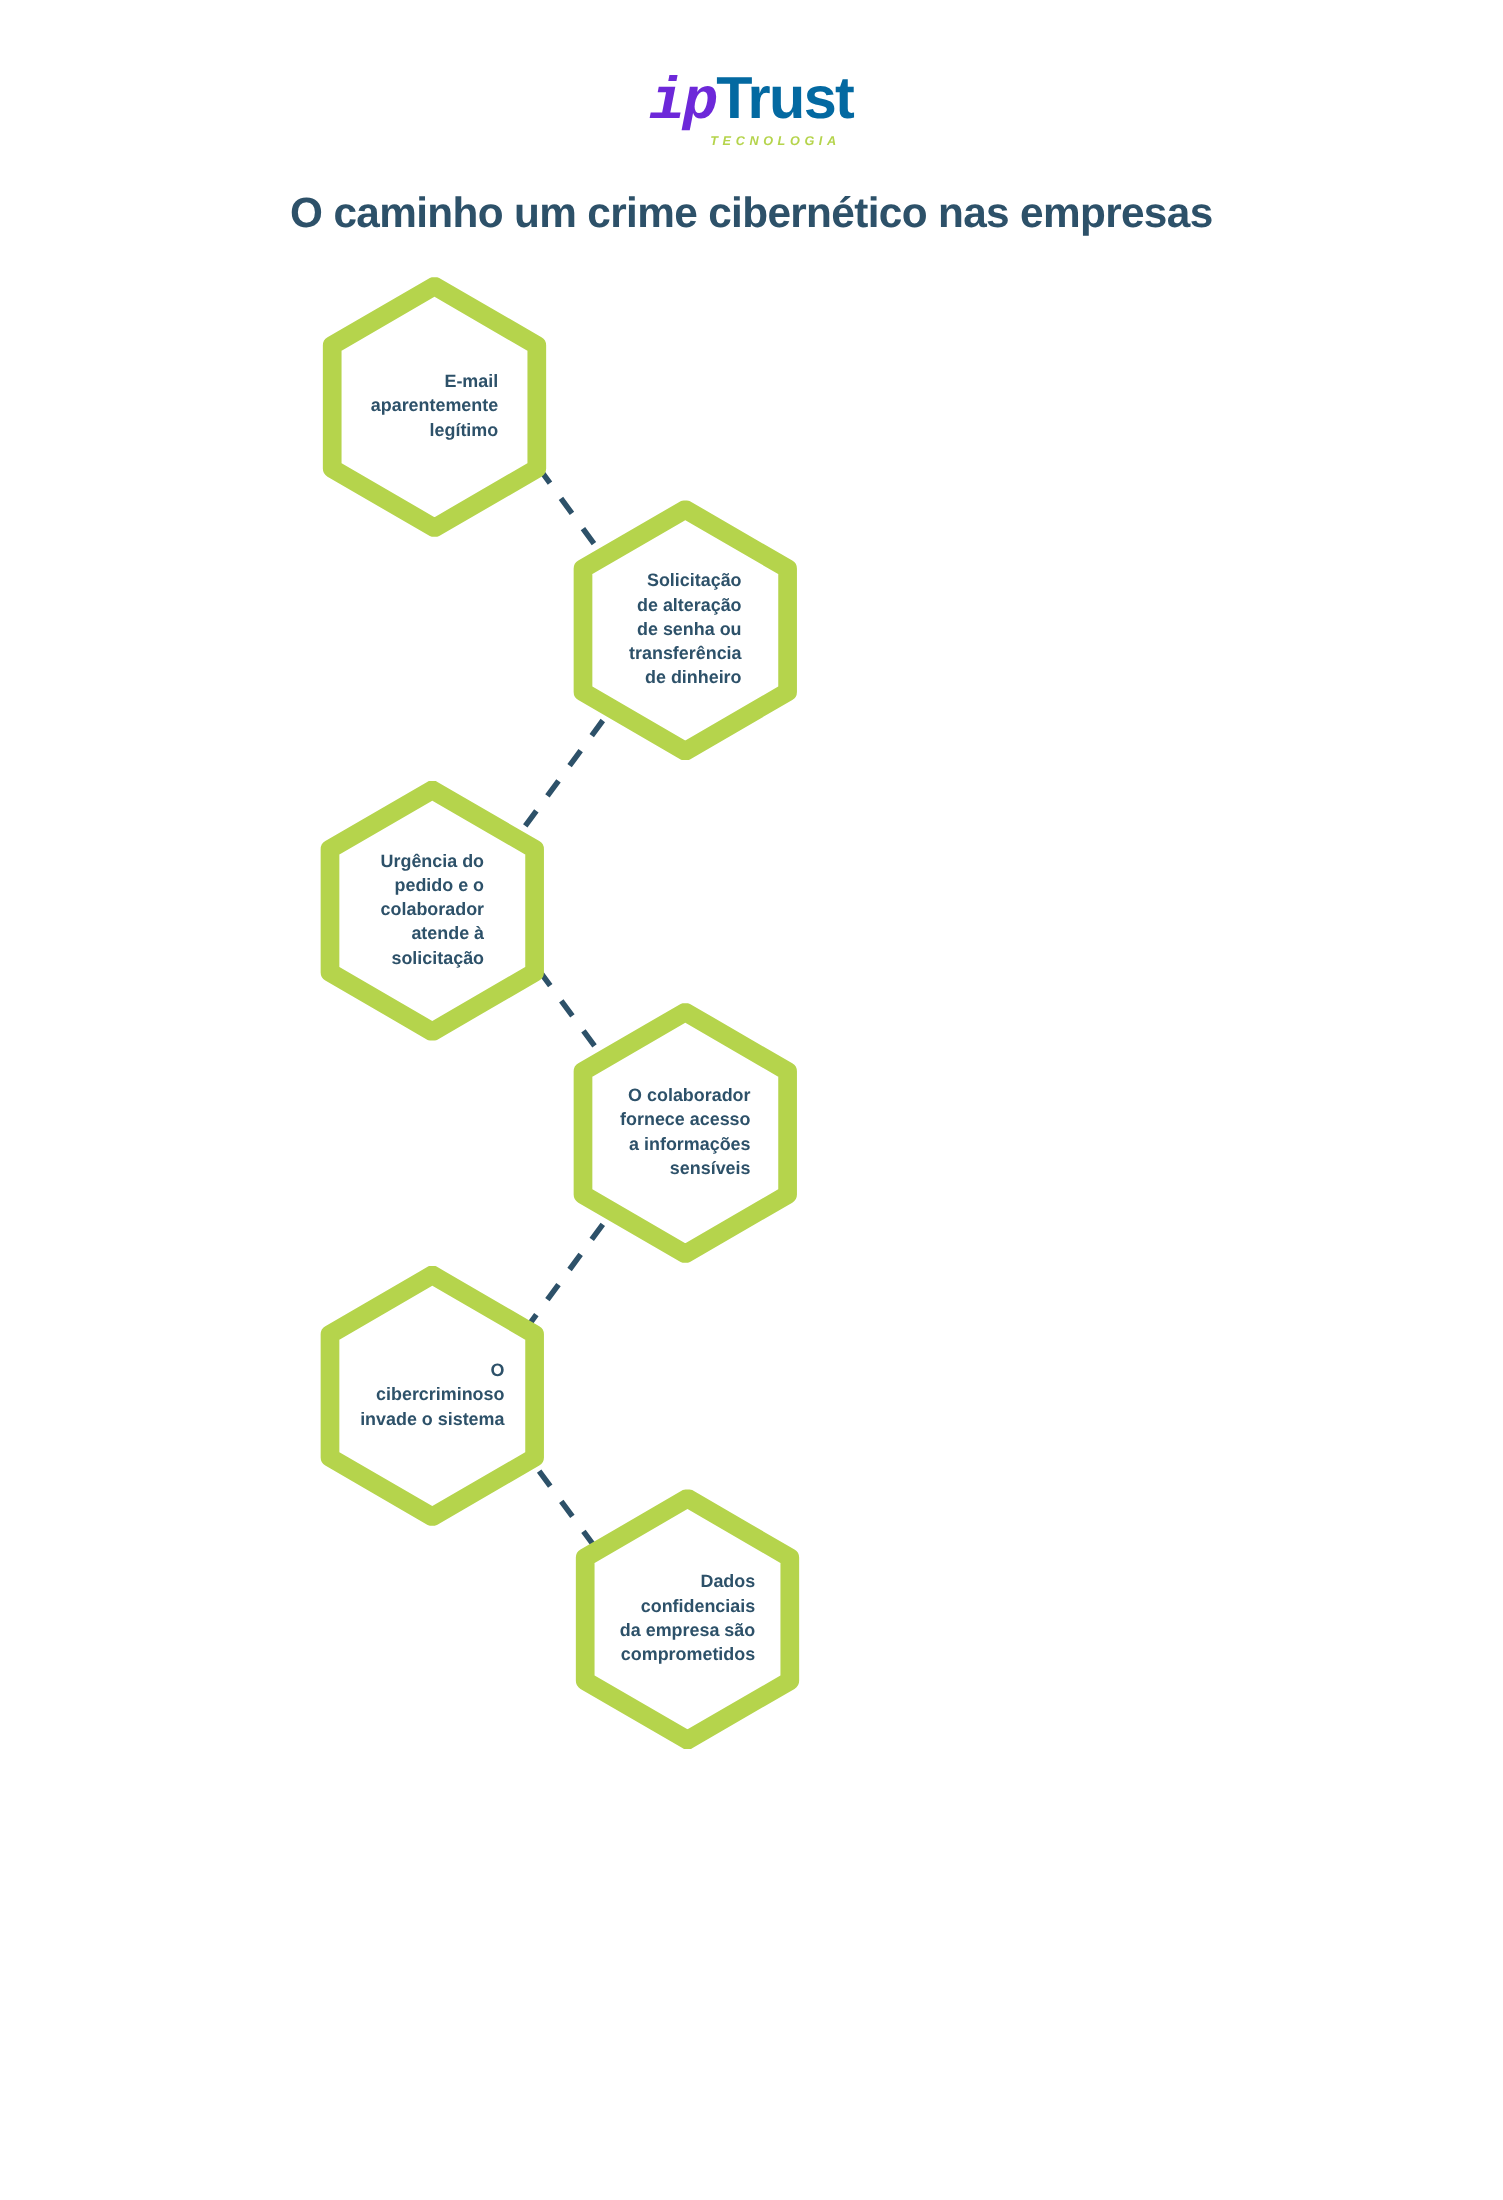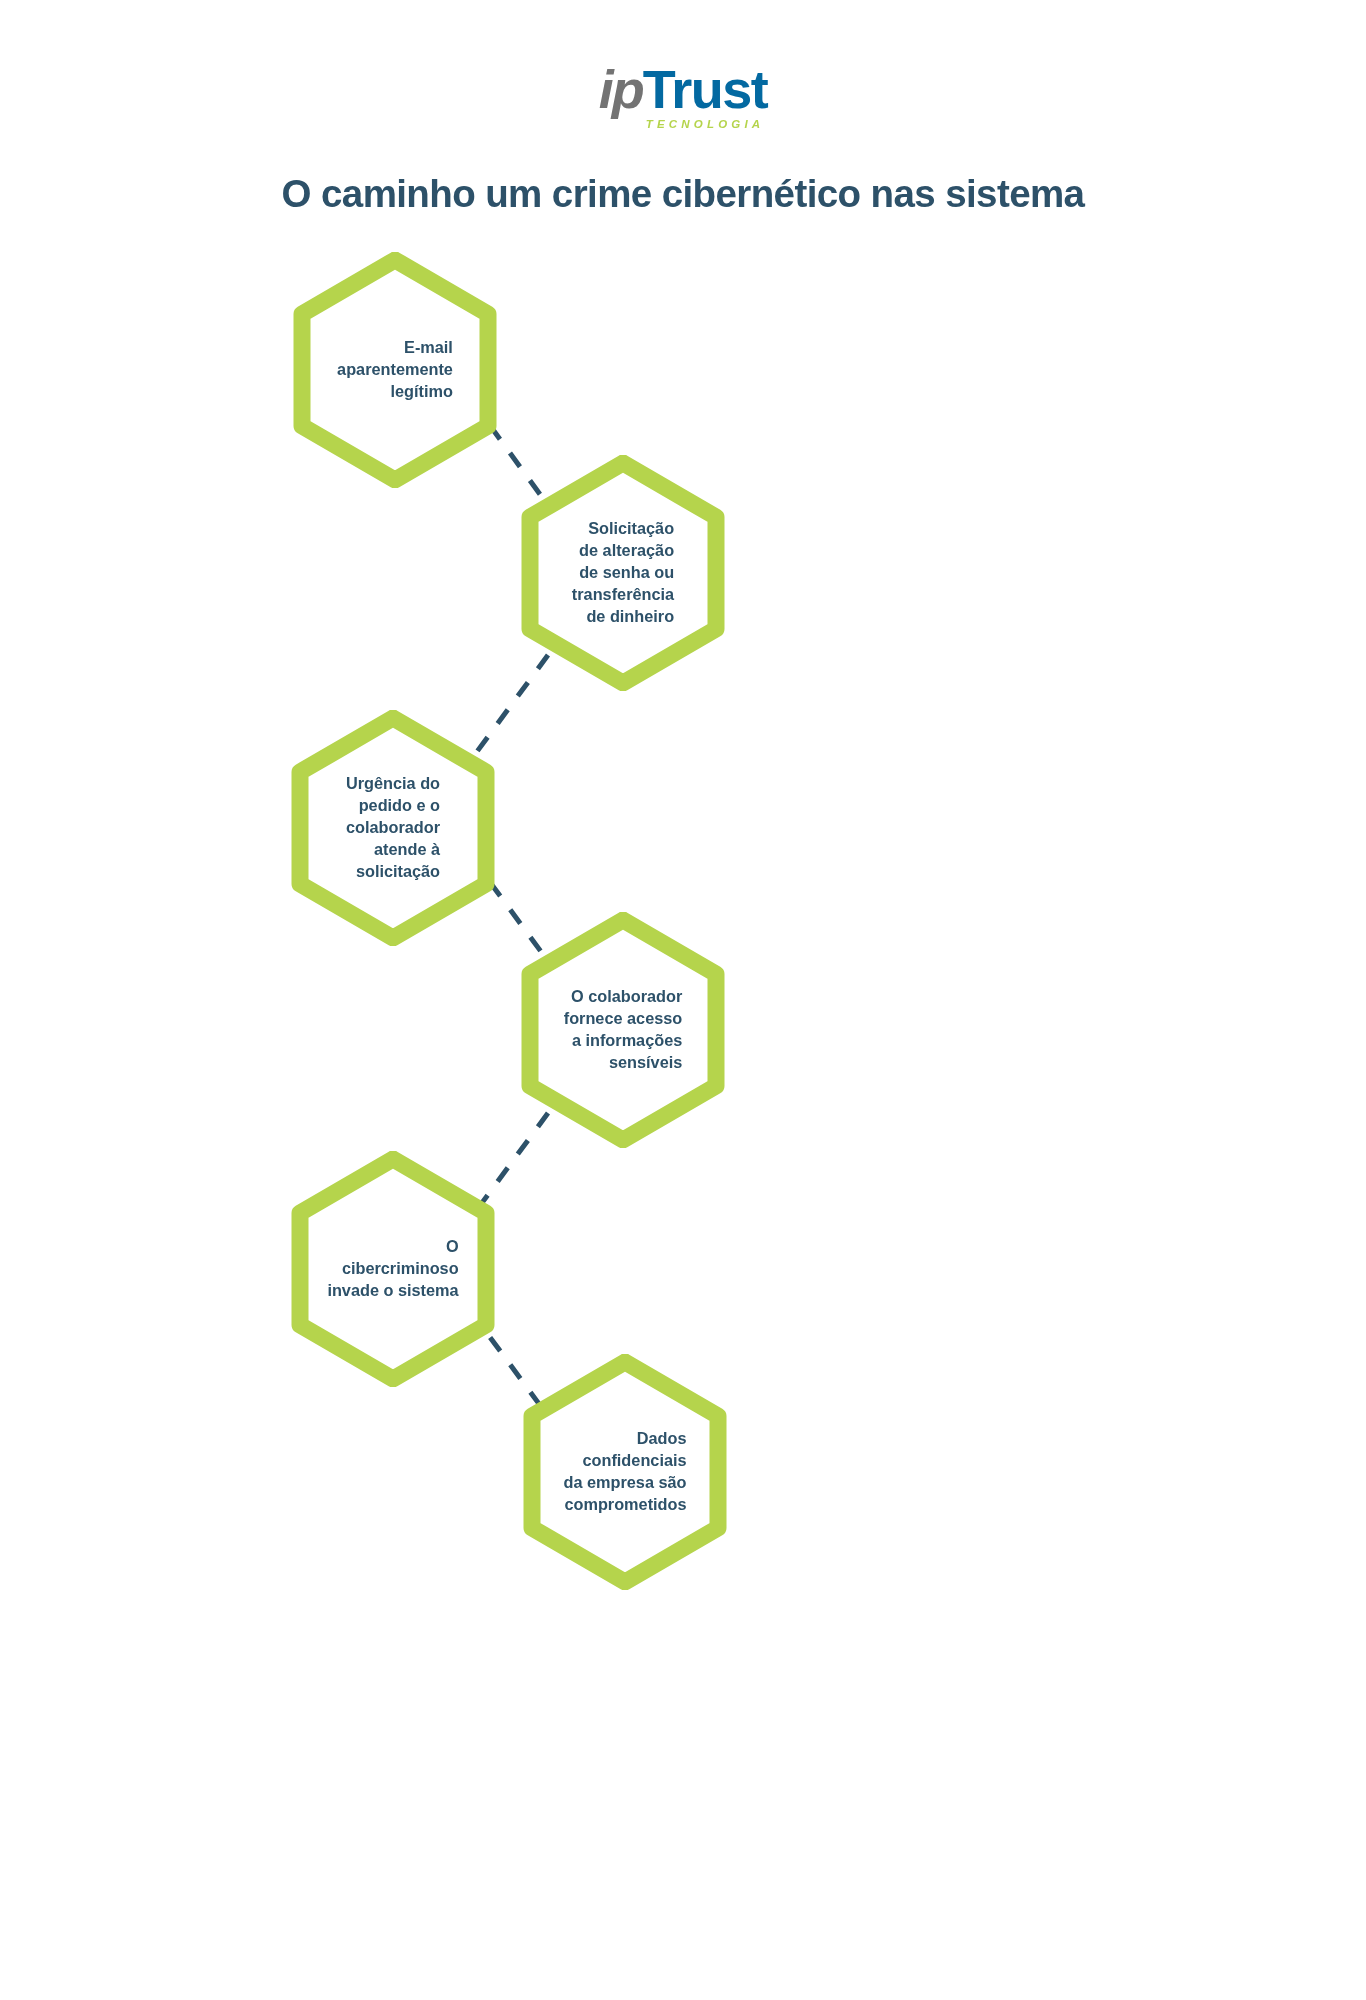--- a/index.html
+++ b/index.html
@@ -15,22 +15,23 @@
   #logo-block{
     position:absolute; top:62px; left:0; width:100%;
     text-align:center;
   }
   #logo-wordmark{
     font-size:54px; font-weight:bold; line-height:1;
     letter-spacing:-1.5px;
     white-space:nowrap;
   }
   #logo-ip{
-    color:#737373; font-style:italic; font-weight:bold;
+    color:#6d28d9; font-style:italic; font-weight:bold;
     letter-spacing:-2px;
+    font-family:Liberation Mono, monospace;
   }
   #logo-trust{
     color:#0369a1; font-weight:bold; letter-spacing:-1.5px;
   }
   #logo-sub{
     margin-top:2px;
     color:#b5d44c;
     font-size:11.5px; font-weight:bold; font-style:italic;
     letter-spacing:4.2px;
     padding-left:44px;
@@ -85,21 +86,21 @@
 </head>
 <body>
 
 <div id="logo-block">
   <div id="logo-wordmark">
     <span id="logo-ip">ip</span><span id="logo-trust">Trust</span>
   </div>
   <div id="logo-sub">TECNOLOGIA</div>
 </div>
 
-<h1 id="page-title">O caminho um crime cibernético nas sistema</h1>
+<h1 id="page-title">O caminho um crime cibernético nas empresas</h1>
 
 <svg id="flow" viewBox="0 0 1366 2000" width="1366" height="2000">
   <line class="dash" x1="470" y1="398" x2="555" y2="515"></line>
   <line class="dash" x1="548" y1="655" x2="462" y2="772"></line>
   <line class="dash" x1="470" y1="855" x2="556" y2="972"></line>
   <line class="dash" x1="548" y1="1113" x2="462" y2="1230"></line>
   <line class="dash" x1="470" y1="1310" x2="556" y2="1427"></line>
 </svg>
 
 <div id="flow-nodes">

